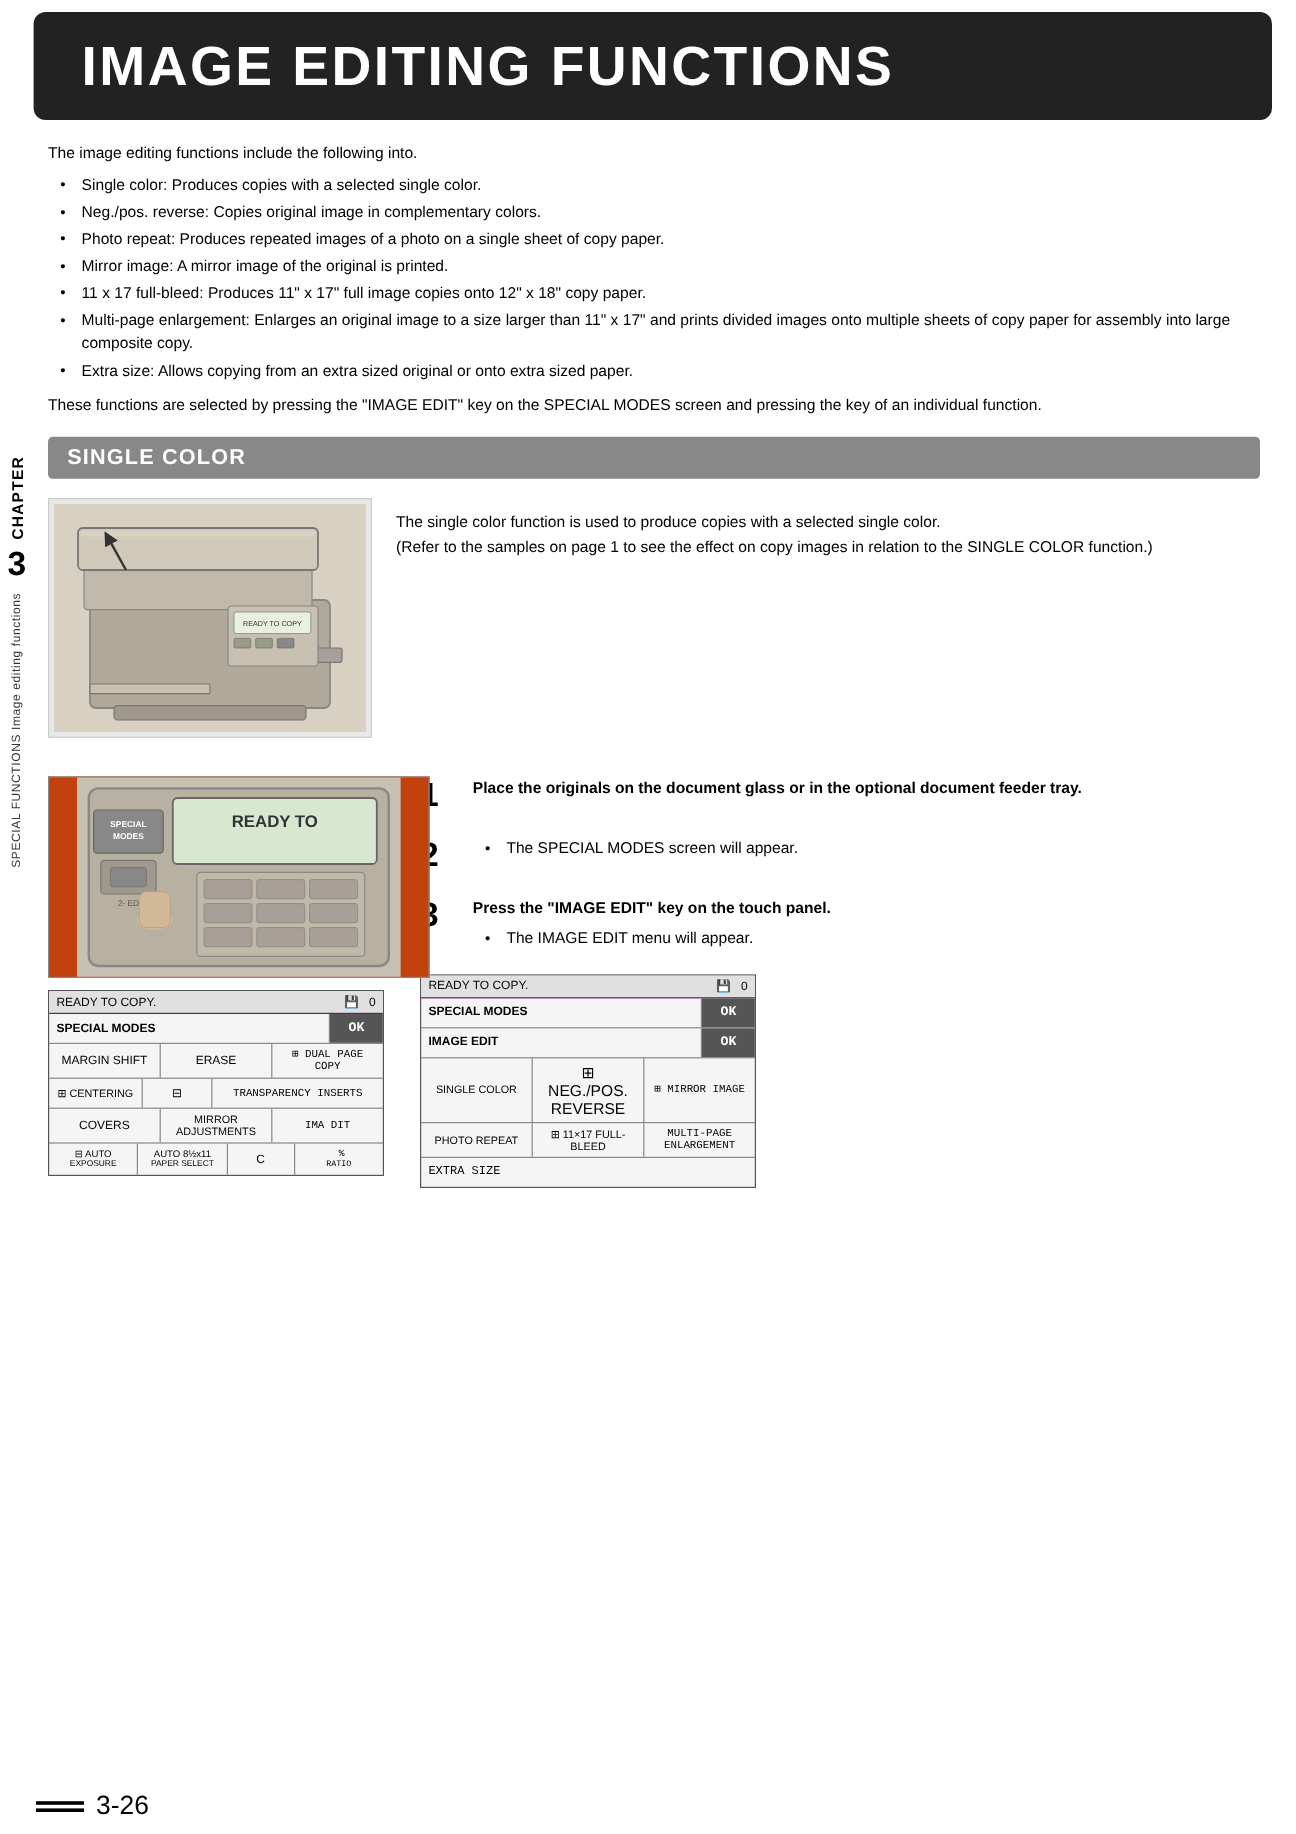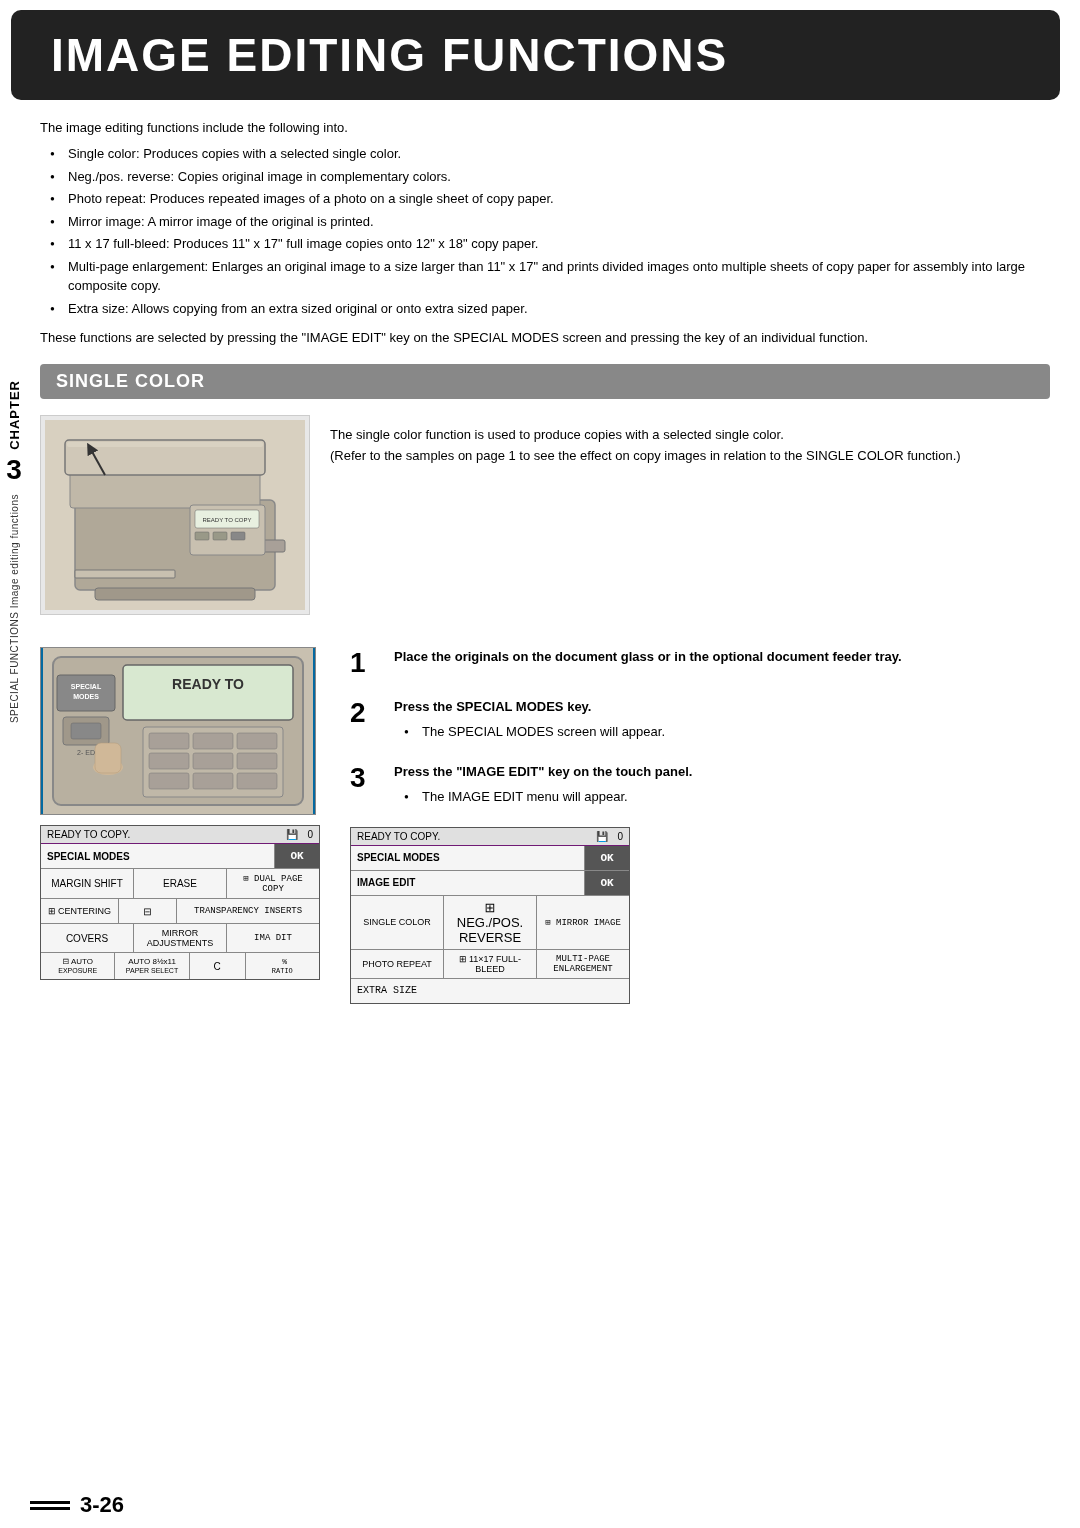--- a/index.html
+++ b/index.html
@@ -19,21 +19,21 @@
       padding: 0;
       position: relative;
     }
 
     
     .page-header {
       background: #222;
       padding: 18px 40px 18px 40px;
       margin-bottom: 18px;
       border-radius: 10px;
-      margin: 10px 20px 18px 11px;
+      margin: 10px 20px 18px 28px;
     }
     .page-header h1 {
       color: #fff;
       font-size: 46px;
       font-weight: 900;
       letter-spacing: 2px;
       font-family: Arial Black, Arial, sans-serif;
     }
 
     
@@ -278,29 +278,29 @@
       flex-direction: column;
       gap: 3px;
     }
     .footer-line {
       height: 3px;
       width: 40px;
       background: #000;
     }
     .footer-page {
       font-size: 22px;
-      font-weight: 700;
+      font-weight: 400;
       font-family: Arial Black, Arial, sans-serif;
     }
 
     
     .panel-container {
-      background: #0369a1;
+      background: #c2410c;
       border: 1px solid #888;
-      width: 276px;
+      width: 318px;
       height: 168px;
       display: flex;
       align-items: center;
       justify-content: center;
       position: relative;
       overflow: hidden;
     }
 
   </style>
 </head>
@@ -459,21 +459,20 @@
         <div class="step">
           <div class="step-number">1</div>
           <div class="step-content">
             <p class="step-title"><strong>Place the originals on the document glass or in the optional document feeder tray.</strong></p>
           </div>
         </div>
 
         <div class="step">
           <div class="step-number">2</div>
           <div class="step-content">
-            <p class="step-title"><strong>Press the SPECIAL MODES key.</strong></p>
             <ul class="step-bullet">
               <li>The SPECIAL MODES screen will appear.</li>
             </ul>
           </div>
         </div>
 
         <div class="step">
           <div class="step-number">3</div>
           <div class="step-content">
             <p class="step-title"><strong>Press the "IMAGE EDIT" key on the touch panel.</strong></p>

